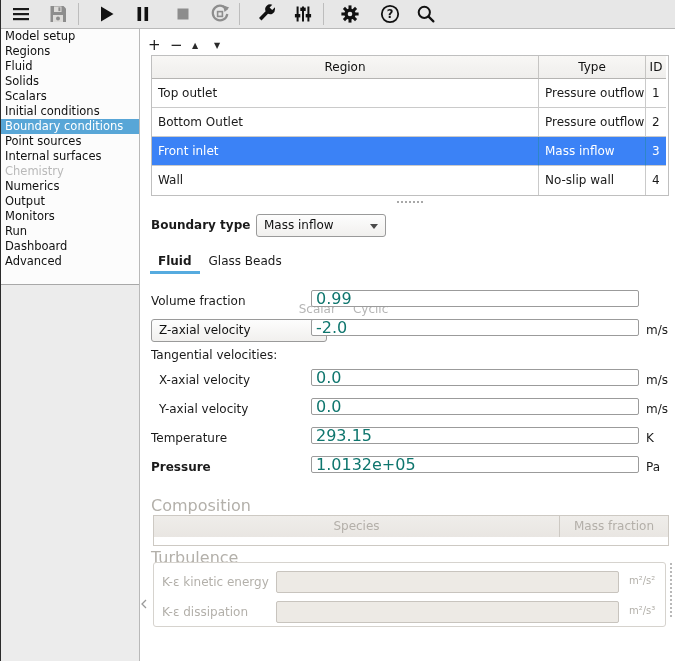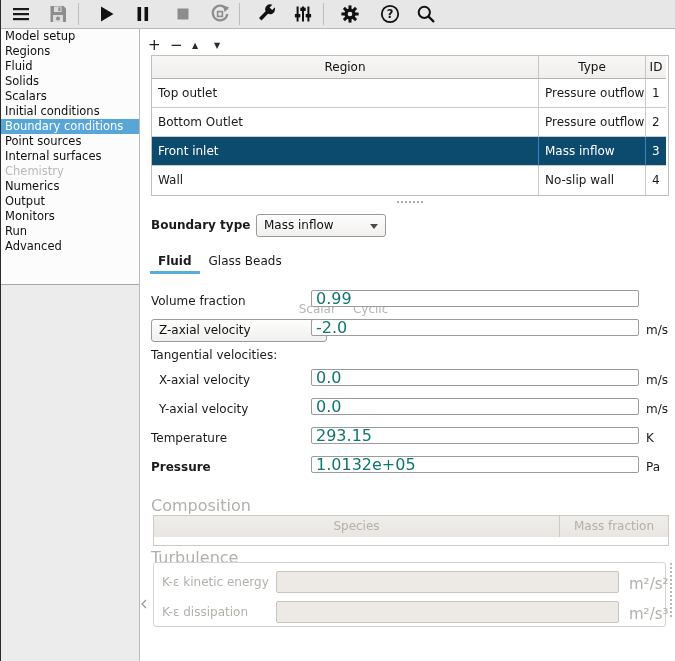--- a/index.html
+++ b/index.html
@@ -37,21 +37,21 @@
   .trow{display:grid;grid-template-columns:387px 107px 20px;}
   .th{height:22px;line-height:22px;text-align:center;
     background:linear-gradient(#f8f7f5,#efeeec);
     border-right:1px solid #c6c5c3;border-bottom:1px solid #b5b4b2;
     font-size:12px;color:#111;}
   .th:last-child{border-right:none;}
   .td{height:29px;line-height:29px;padding-left:6px;border-right:1px solid #cacaca;
     border-bottom:1px solid #cacaca;font-size:12px;white-space:nowrap;overflow:hidden;box-sizing:border-box;}
   .td:last-child{border-right:none;}
   .trow:last-child .td{border-bottom:none;}
-  .trow.sel .td{background:#0c4a6e;color:#ffffff;border-right-color:#2e86c8;}
+  .trow.sel .td{background:#3b82f6;color:#ffffff;border-right-color:#2e86c8;}
   
   .hsplit{position:absolute;left:257px;top:172px;width:26px;height:0;border-top:2px dotted #a8a8a8;cursor:row-resize;}
   .vsplit{position:absolute;right:3px;top:534px;height:54px;width:0;border-left:2px dotted #b8b8b8;cursor:col-resize;}
   .collapse{position:absolute;left:0px;top:569px;width:8px;height:12px;cursor:pointer;}
   
   .combo{position:absolute;height:23px;border:1px solid #9a9a9a;border-radius:3px;
     background:linear-gradient(#fdfdfd,#f1f0ee);box-sizing:border-box;cursor:pointer;}
   .combo .ctext{position:absolute;left:7px;top:3px;font-size:12px;color:#111;white-space:nowrap;}
   .combo .carrow{position:absolute;right:7px;top:9px;width:0;height:0;
     border-left:4px solid transparent;border-right:4px solid transparent;border-top:5px solid #4a4a4a;}
@@ -72,21 +72,21 @@
   .ctable .chead{display:grid;grid-template-columns:406px 108px;}
   .cth{height:21px;line-height:21px;text-align:center;background:linear-gradient(#efedea,#e9e6e2);
     color:#b3afa9;font-size:12px;border-right:1px solid #cdc9c3;overflow:hidden;}
   .cth:last-child{border-right:none;}
   .cbody{height:8px;background:#ffffff;}
   
   .group{position:absolute;left:13px;top:533px;width:513px;height:65px;
     border:1px solid #d6d3ce;border-radius:3px;box-sizing:border-box;}
   .dlabel{position:absolute;font-size:12px;color:#b3b0aa;white-space:nowrap;}
   .dfield{position:absolute;height:22px;border:1px solid #c8c4be;border-radius:2px;background:#edeae5;box-sizing:border-box;}
-  .dunit{position:absolute;font-size:15px;color:#b3b0aa;white-space:nowrap;}
+  .dunit{position:absolute;font-size:10px;color:#b3b0aa;white-space:nowrap;}
 </style>
 </head>
 <body>
 
 <div class="toolbar">
   <button class="tbtn" style="left:7px" title="">
     <svg width="22" height="22" viewBox="0 0 22 22">
       <rect x="3" y="5" width="16" height="2.2" fill="#1a1a1a"></rect>
       <rect x="3" y="10" width="16" height="2.2" fill="#1a1a1a"></rect>
       <rect x="3" y="15" width="16" height="2.2" fill="#1a1a1a"></rect>
@@ -177,20 +177,21 @@
     <div class="navitem">Scalars</div>
     <div class="navitem">Initial conditions</div>
     <div class="navitem sel">Boundary conditions</div>
     <div class="navitem">Point sources</div>
     <div class="navitem">Internal surfaces</div>
     <div class="navitem dis">Chemistry</div>
     <div class="navitem">Numerics</div>
     <div class="navitem">Output</div>
     <div class="navitem">Monitors</div>
     <div class="navitem">Run</div>
+    <div class="navitem">Dashboard</div>
     <div class="navitem">Advanced</div>
   </div>
 </div>
 
 <div class="main">
 
   <div class="collapse">
     <svg width="8" height="12" viewBox="0 0 8 12">
       <polyline points="6,2 2,6 6,10" fill="none" stroke="#9a9a9a" stroke-width="1.3"></polyline>
     </svg>

